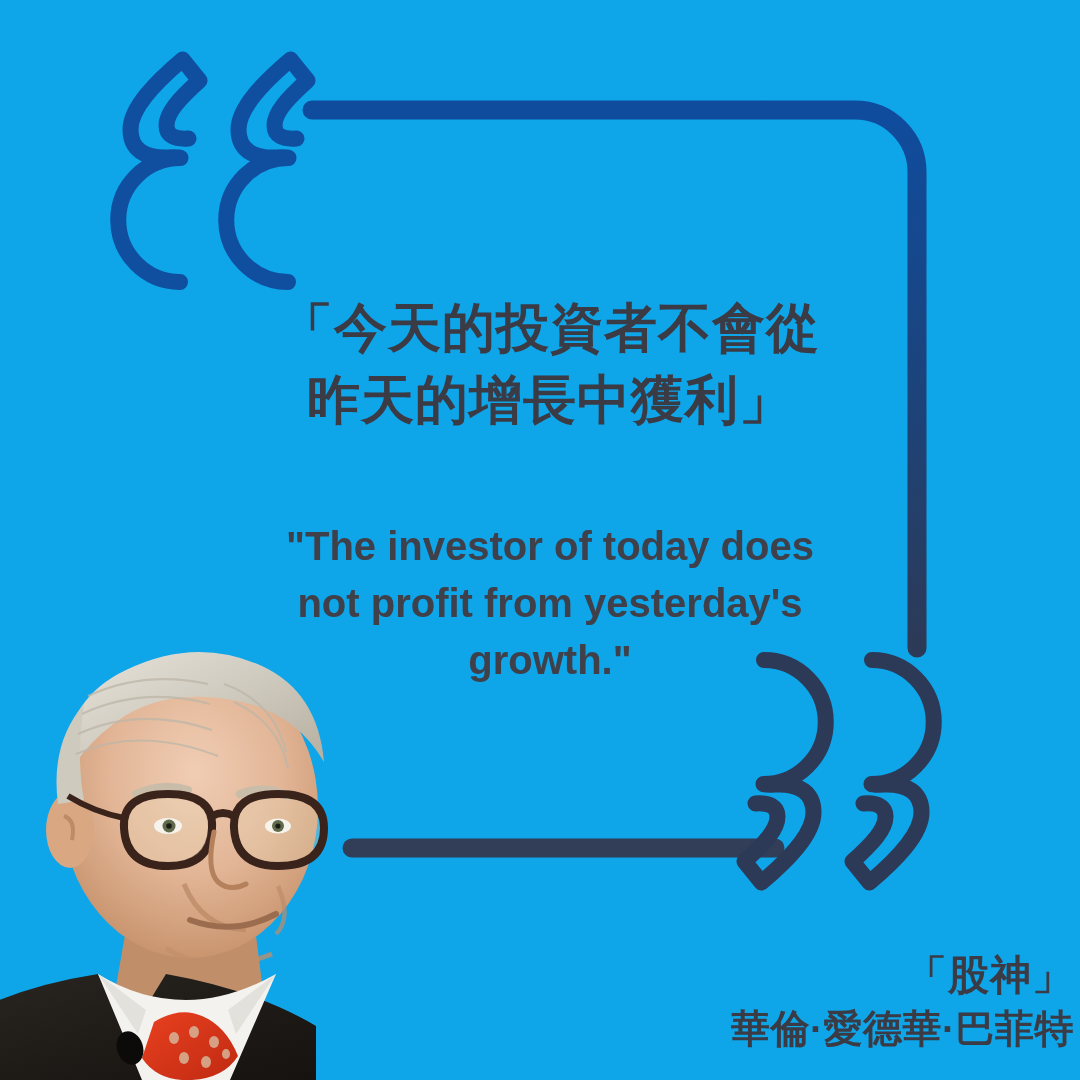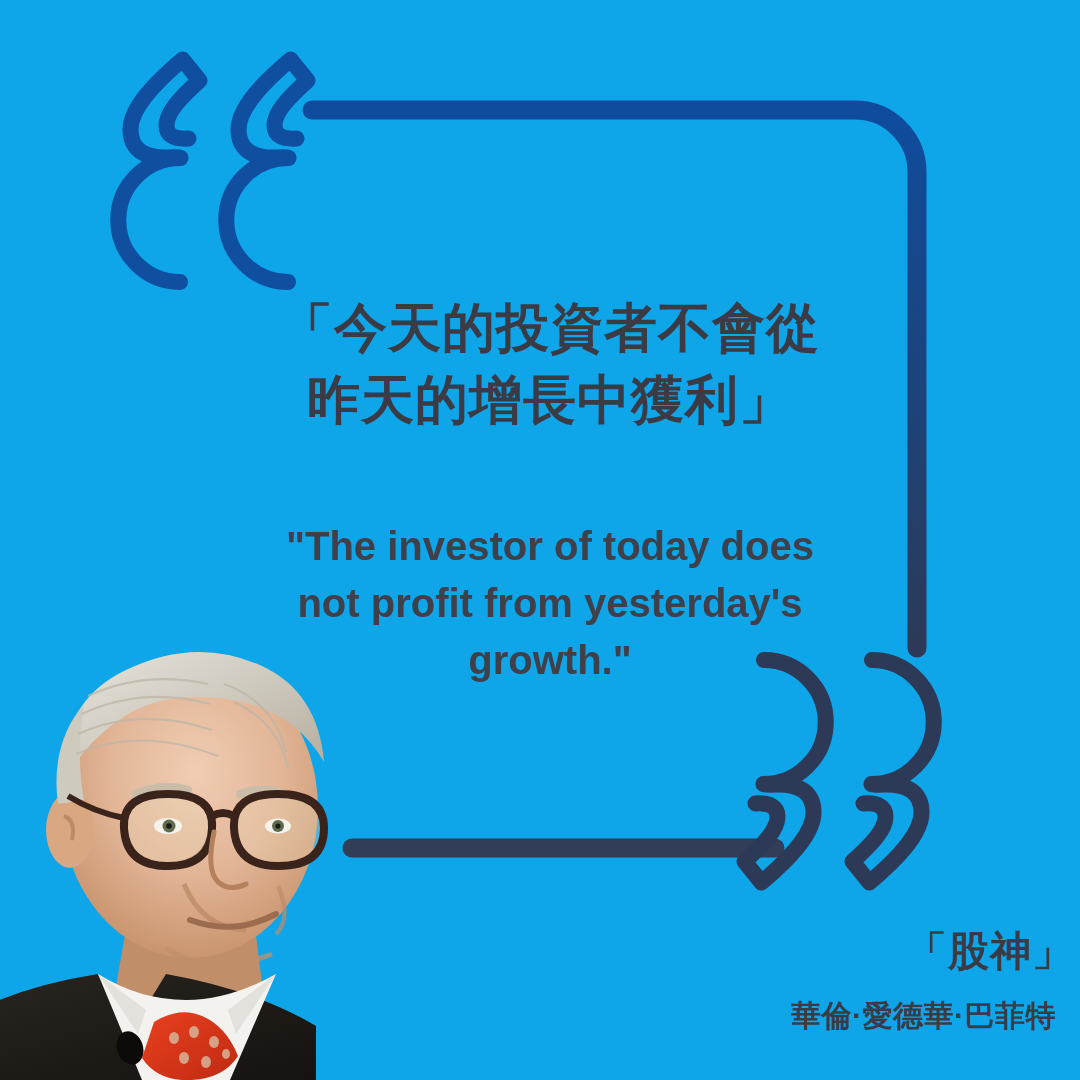--- a/index.html
+++ b/index.html
@@ -60,25 +60,25 @@
     color:#3b3b46;
   }
   .attrib .title{
     font-size:41px;
     font-weight:700;
     line-height:1.32;
     letter-spacing:1px;
     margin:0;
   }
   .attrib .name{
-    font-size:30px;
+    font-size:39px;
     font-weight:700;
     line-height:1.32;
     letter-spacing:0.5px;
-    margin:18px;
+    margin:0;
   }
 
   
   .portrait{
     position:absolute;
     left:-22px;bottom:0;
     width:420px;height:462px;
   }
 </style>
 </head>

